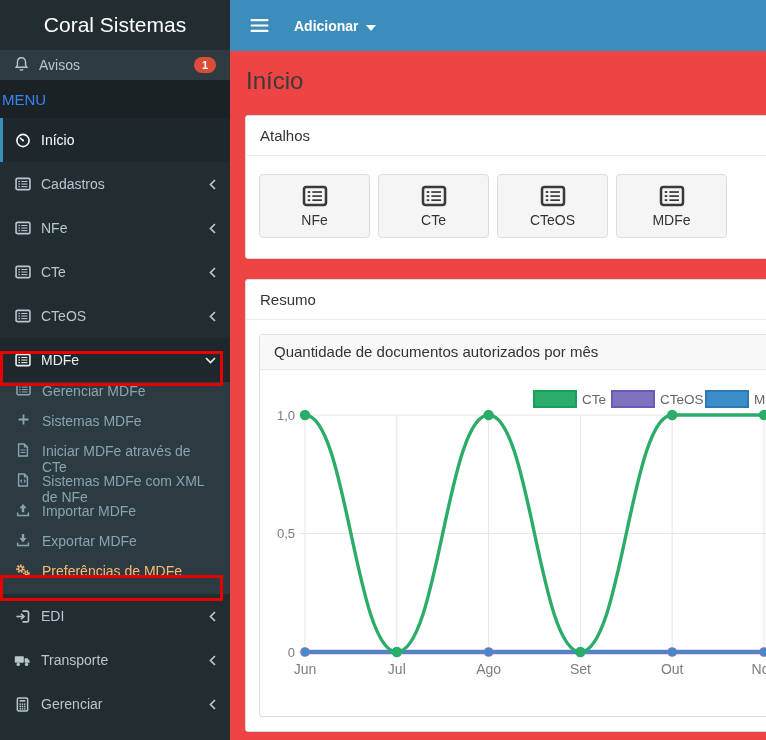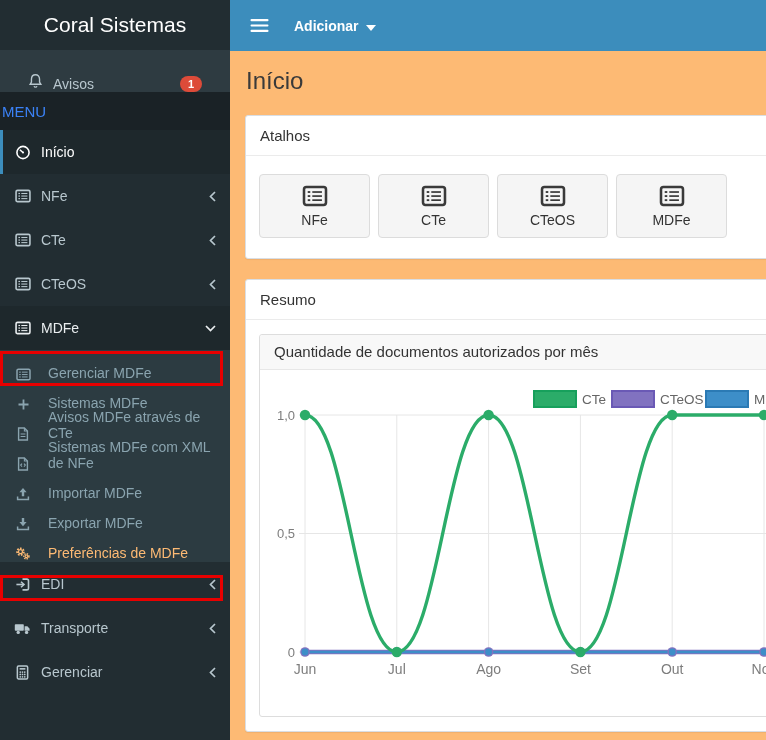--- a/index.html
+++ b/index.html
@@ -13,57 +13,57 @@
   
   .sidebar {
     position:absolute; left:0; top:0; width:230px; height:740px;
     background:#222d32; z-index:5;
   }
   .brand {
     height:50px; display:flex; align-items:center; justify-content:center;
     color:#ffffff; font-size:21px; background:#222d32;
   }
   .avisos-row {
-    height:42px; background:#2e3b41; display:flex; align-items:flex-end;
-    padding:0 28px; color:#b8c7ce; font-size:14px; gap:10px; cursor:pointer;
+    height:30px; background:#2e3b41; display:flex; align-items:center;
+    padding:0 14px; color:#b8c7ce; font-size:14px; gap:10px; cursor:pointer;
   }
   .badge {
     margin-left:auto; background:#dd4b39; color:#fff; font-size:11px;
     font-weight:bold; border-radius:9px; padding:2px 8px; line-height:12px;
   }
   .menu-header {
     height:38px; background:#1a2226; color:#3b82f6; font-size:15px;
     display:flex; align-items:center; padding:0 2px;
   }
   .menu-item {
     height:44px; display:flex; align-items:center; gap:10px;
     padding:0 13px 0 11px; color:#b8c7ce; font-size:14px; cursor:pointer;
     border-left:3px solid transparent;
   }
   .menu-item .mi-icon { width:17px; display:flex; justify-content:center; flex:0 0 17px; }
   .menu-item .chev { margin-left:auto; display:flex; }
   .menu-item.active { background:#1e282c; color:#fff; border-left-color:#3c8dbc; }
   .menu-item.expanded { background:#1e282c; color:#eaeef0; }
   .submenu { background:#2c3b41; padding:1px 0; }
   .submenu-item {
-    height:30px; display:flex; align-items:flex-end; gap:17px;
+    height:30px; display:flex; align-items:flex-start; gap:11px;
     padding:0 12px 0 15px; color:#8aa4af; font-size:14px; cursor:pointer;
   }
   .submenu-item .mi-icon { width:16px; display:flex; justify-content:center; flex:0 0 16px; }
   .submenu-item.hl { color:#fdba74; }
   .annotation {
     position:absolute; left:0; width:223px; border:3px solid #e80000;
     pointer-events:none; z-index:9;
   }
   .annot-mdfe { top:351px; height:35px; }
   .annot-pref { top:575px; height:26px; }
   
   .main {
     position:absolute; left:230px; top:0; width:536px; height:740px;
-    overflow:hidden; background:#fdba74;
+    overflow:hidden; background:#ef4444;
   }
   .topbar {
     height:51px; background:#3c8dbc; display:flex; align-items:center;
     padding:0 10px; gap:4px;
   }
   .hamburger-btn {
     width:38px; height:51px; display:flex; align-items:center; justify-content:center;
     background:transparent; border:none; cursor:pointer;
   }
   .add-dropdown {
@@ -118,37 +118,36 @@
   <div class="menu-item active">
     <span class="mi-icon">
       <svg width="16" height="15" viewBox="0 0 15 14" fill="none" stroke="currentColor" stroke-width="1.5">
         <circle cx="7.5" cy="7" r="5.7"></circle>
         <line x1="7.5" y1="7" x2="4.6" y2="4.4"></line>
         <circle cx="7.5" cy="7" r="1" fill="currentColor" stroke="none"></circle>
       </svg>
     </span>
     <span>Início</span>
   </div>
-
 
   <div class="menu-item">
     <span class="mi-icon">
       <svg width="16" height="14" viewBox="0 0 15 13" fill="none" stroke="currentColor" stroke-width="1.5">
         <rect x="1" y="1.2" width="13" height="10.6" rx="1.4"></rect>
         <g stroke="none" fill="currentColor">
           <rect x="3.2" y="3.6" width="1.5" height="1.1"></rect>
             <rect x="5.9" y="3.65" width="5.7" height="1"></rect>
           <rect x="3.2" y="6" width="1.5" height="1.1"></rect>
             <rect x="5.9" y="6.05" width="5.7" height="1"></rect>
           <rect x="3.2" y="8.4" width="1.5" height="1.1"></rect>
             <rect x="5.9" y="8.45" width="5.7" height="1"></rect>
         </g>
       </svg>
     </span>
-    <span>NFe</span>
+    <span>Cadastros</span>
     <span class="chev">
       <svg width="9" height="13" viewBox="0 0 9 13" fill="none" stroke="currentColor" stroke-width="1.7">
           <polyline points="7,2 2.5,6.5 7,11"></polyline>
         </svg>
     </span>
   </div>
 
   <div class="menu-item">
     <span class="mi-icon">
       <svg width="16" height="14" viewBox="0 0 15 13" fill="none" stroke="currentColor" stroke-width="1.5">
@@ -156,21 +155,21 @@
         <g stroke="none" fill="currentColor">
           <rect x="3.2" y="3.6" width="1.5" height="1.1"></rect>
             <rect x="5.9" y="3.65" width="5.7" height="1"></rect>
           <rect x="3.2" y="6" width="1.5" height="1.1"></rect>
             <rect x="5.9" y="6.05" width="5.7" height="1"></rect>
           <rect x="3.2" y="8.4" width="1.5" height="1.1"></rect>
             <rect x="5.9" y="8.45" width="5.7" height="1"></rect>
         </g>
       </svg>
     </span>
-    <span>CTe</span>
+    <span>NFe</span>
     <span class="chev">
       <svg width="9" height="13" viewBox="0 0 9 13" fill="none" stroke="currentColor" stroke-width="1.7">
           <polyline points="7,2 2.5,6.5 7,11"></polyline>
         </svg>
     </span>
   </div>
 
   <div class="menu-item">
     <span class="mi-icon">
       <svg width="16" height="14" viewBox="0 0 15 13" fill="none" stroke="currentColor" stroke-width="1.5">
@@ -178,42 +177,64 @@
         <g stroke="none" fill="currentColor">
           <rect x="3.2" y="3.6" width="1.5" height="1.1"></rect>
             <rect x="5.9" y="3.65" width="5.7" height="1"></rect>
           <rect x="3.2" y="6" width="1.5" height="1.1"></rect>
             <rect x="5.9" y="6.05" width="5.7" height="1"></rect>
           <rect x="3.2" y="8.4" width="1.5" height="1.1"></rect>
             <rect x="5.9" y="8.45" width="5.7" height="1"></rect>
         </g>
       </svg>
     </span>
-    <span>CTeOS</span>
-    <span class="chev">
-      <svg width="9" height="13" viewBox="0 0 9 13" fill="none" stroke="currentColor" stroke-width="1.7">
-          <polyline points="7,2 2.5,6.5 7,11"></polyline>
-        </svg>
-    </span>
-  </div>
-
-  <div class="menu-item expanded">
+    <span>CTe</span>
+    <span class="chev">
+      <svg width="9" height="13" viewBox="0 0 9 13" fill="none" stroke="currentColor" stroke-width="1.7">
+          <polyline points="7,2 2.5,6.5 7,11"></polyline>
+        </svg>
+    </span>
+  </div>
+
+  <div class="menu-item">
     <span class="mi-icon">
       <svg width="16" height="14" viewBox="0 0 15 13" fill="none" stroke="currentColor" stroke-width="1.5">
         <rect x="1" y="1.2" width="13" height="10.6" rx="1.4"></rect>
         <g stroke="none" fill="currentColor">
           <rect x="3.2" y="3.6" width="1.5" height="1.1"></rect>
             <rect x="5.9" y="3.65" width="5.7" height="1"></rect>
           <rect x="3.2" y="6" width="1.5" height="1.1"></rect>
             <rect x="5.9" y="6.05" width="5.7" height="1"></rect>
           <rect x="3.2" y="8.4" width="1.5" height="1.1"></rect>
             <rect x="5.9" y="8.45" width="5.7" height="1"></rect>
         </g>
       </svg>
     </span>
+    <span>CTeOS</span>
+    <span class="chev">
+      <svg width="9" height="13" viewBox="0 0 9 13" fill="none" stroke="currentColor" stroke-width="1.7">
+          <polyline points="7,2 2.5,6.5 7,11"></polyline>
+        </svg>
+    </span>
+  </div>
+
+  <div class="menu-item expanded">
+    <span class="mi-icon">
+      <svg width="16" height="14" viewBox="0 0 15 13" fill="none" stroke="currentColor" stroke-width="1.5">
+        <rect x="1" y="1.2" width="13" height="10.6" rx="1.4"></rect>
+        <g stroke="none" fill="currentColor">
+          <rect x="3.2" y="3.6" width="1.5" height="1.1"></rect>
+            <rect x="5.9" y="3.65" width="5.7" height="1"></rect>
+          <rect x="3.2" y="6" width="1.5" height="1.1"></rect>
+            <rect x="5.9" y="6.05" width="5.7" height="1"></rect>
+          <rect x="3.2" y="8.4" width="1.5" height="1.1"></rect>
+            <rect x="5.9" y="8.45" width="5.7" height="1"></rect>
+        </g>
+      </svg>
+    </span>
     <span>MDFe</span>
     <span class="chev">
       <svg width="13" height="9" viewBox="0 0 13 9" fill="none" stroke="currentColor" stroke-width="1.7">
           <polyline points="2,2 6.5,6.5 11,2"></polyline>
         </svg>
     </span>
   </div>
 
   <div class="submenu">
     <div class="submenu-item">
@@ -241,21 +262,21 @@
       <span>Sistemas MDFe</span>
     </div>
     <div class="submenu-item">
       <span class="mi-icon">
         <svg width="12" height="14" viewBox="0 0 12 14" fill="none" stroke="currentColor" stroke-width="1.4">
           <path d="M1.6 1 H7.4 L10.4 4 V13 H1.6 Z"></path>
             <path d="M7.4 1 V4 H10.4" stroke-width="1.1"></path>
           <path d="M3.6 7 H8.4 M3.6 9.5 H8.4" stroke-width="1.1"></path>
         </svg>
       </span>
-      <span>Avisos MDFe através de CTe</span>
+      <span>Iniciar MDFe através de CTe</span>
     </div>
     <div class="submenu-item">
       <span class="mi-icon">
         <svg width="12" height="14" viewBox="0 0 12 14" fill="none" stroke="currentColor" stroke-width="1.4">
           <path d="M1.6 1 H7.4 L10.4 4 V13 H1.6 Z"></path>
             <path d="M7.4 1 V4 H10.4" stroke-width="1.1"></path>
           <polyline points="5,6.6 3.7,8.1 5,9.6" stroke-width="1.1"></polyline>
           <polyline points="7,6.6 8.3,8.1 7,9.6" stroke-width="1.1"></polyline>
         </svg>
       </span>

